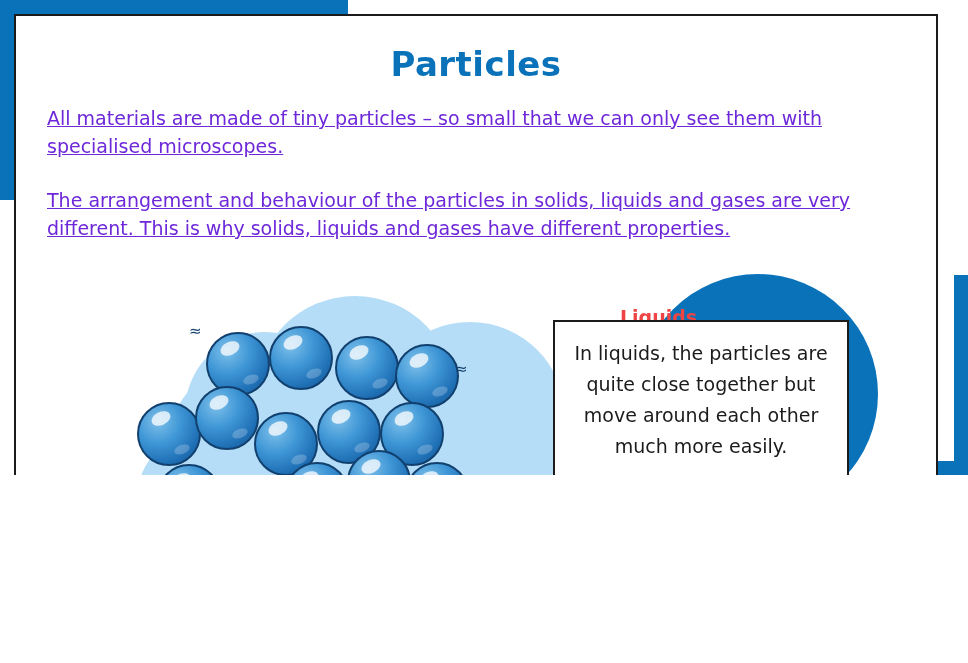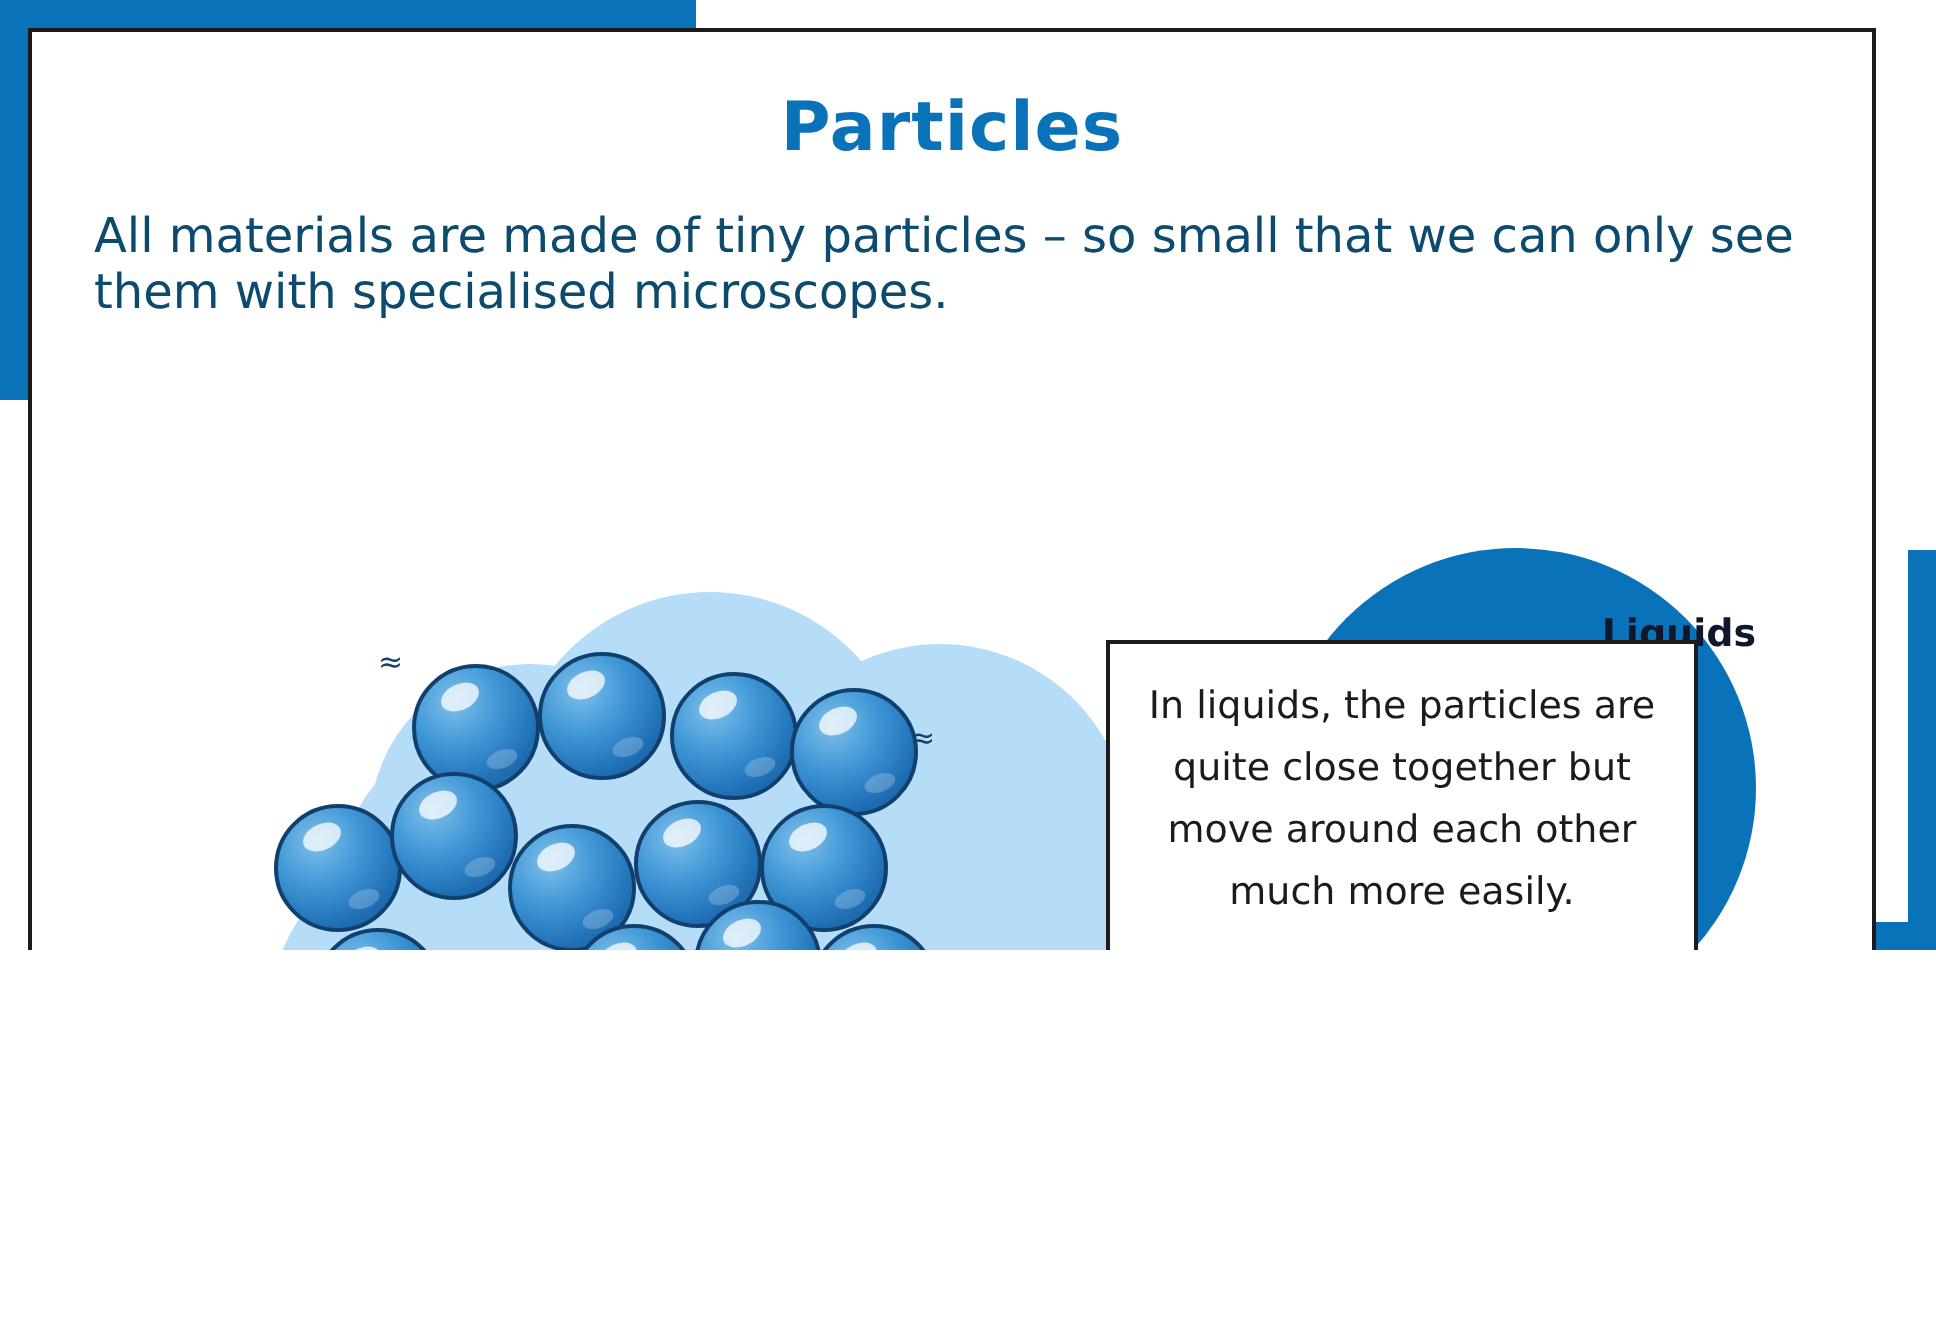--- a/index.html
+++ b/index.html
@@ -72,23 +72,24 @@
     text-align: center;
     color: #0a72b9;
     font-size: 34px;
     font-weight: bold;
     letter-spacing: 0.5px;
   }
   .body-text {
     position: absolute;
     left: 31px;
     width: 855px;
-    color: #0c4a6e;
-    font-size: 24px;
+    color: #6d28d9;
+    font-size: 19px;
     line-height: 28px;
+    text-decoration: underline;
   }
   .para1 { top: 88px; }
   .para2 { top: 170px; }
 
   
   .illustration {
     position: absolute;
     left: 31px;
     top: 248px;
     width: 862px;
@@ -110,25 +111,25 @@
     position: absolute;
     left: 591px;
     top: 10px;
     width: 240px;
     height: 240px;
     border-radius: 50%;
     background: #0a72b9;
   }
   .liquids-label {
     position: absolute;
-    left: 591px;
+    left: 573px;
     top: 42px;
     width: 240px;
-    text-align: right;
-    color: #0f172a;
+    text-align: left;
+    color: #ef4444;
     font-size: 19px;
     font-weight: bold;
   }
   .callout {
     position: absolute;
     left: 506px;
     top: 56px;
     width: 296px;
     box-sizing: border-box;
     border: 2px solid #1b1b1b;
@@ -186,20 +187,21 @@
   <div class="corner-tl"></div>
   <div class="corner-left-bar"></div>
   <div class="corner-br"></div>
   <div class="corner-right-bar"></div>
 
   <div class="frame">
 
     <div class="title">Particles</div>
 
     <div class="body-text para1">All materials are made of tiny particles – so small that we can only see them with specialised microscopes.</div>
+    <div class="body-text para2">The arrangement and behaviour of the particles in solids, liquids and gases are very different. This is why solids, liquids and gases have different properties.</div>
 
     <div class="illustration">
 
       <div class="blue-circle"></div>
       <div class="liquids-label">Liquids</div>
 
       <div class="cloud">
         <span style="left:40px;  top:70px;  width:210px; height:210px;"></span>
         <span style="left:130px; top:14px;  width:200px; height:200px;"></span>
         <span style="left:250px; top:40px;  width:190px; height:190px;"></span>

